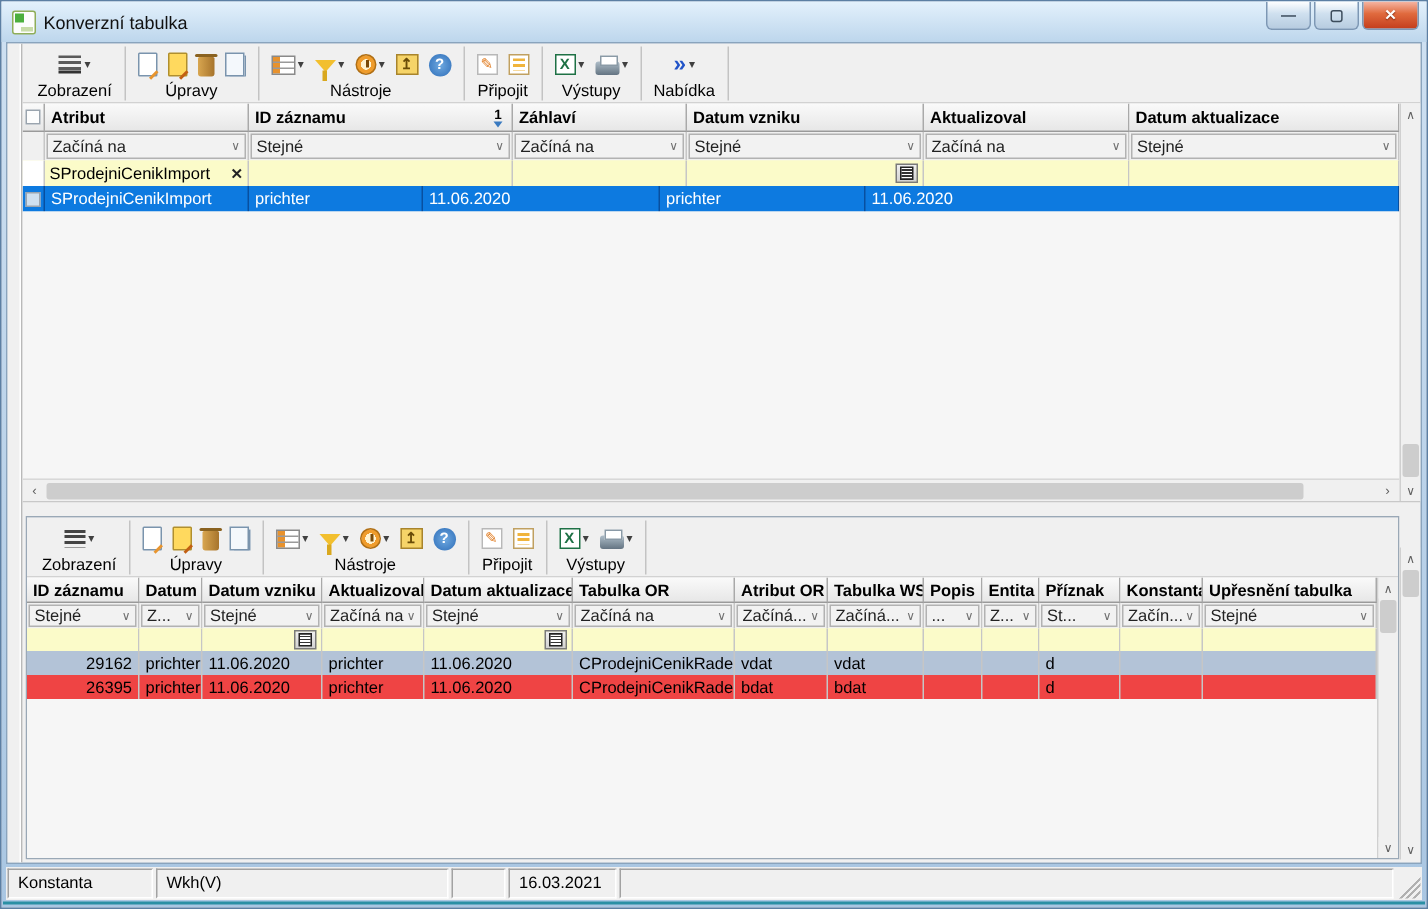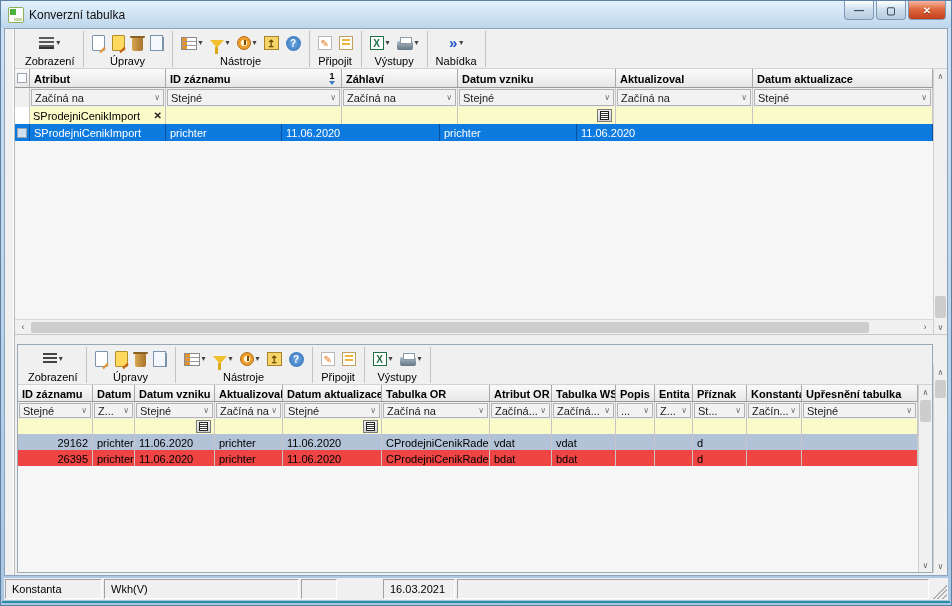--- a/index.html
+++ b/index.html
@@ -129,21 +129,21 @@
 
   
   .c2-0{width:75px;flex:none;} .c2-1{width:42px;flex:none;} .c2-2{width:80px;flex:none;}
   .c2-3{width:68px;flex:none;} .c2-4{width:99px;flex:none;} .c2-5{width:108px;flex:none;}
   .c2-6{width:62px;flex:none;} .c2-7{width:64px;flex:none;} .c2-8{width:39px;flex:none;}
   .c2-9{width:38px;flex:none;} .c2-10{width:54px;flex:none;} .c2-11{width:55px;flex:none;} .c2-12{flex:1;}
 
   
   .statusbar { height:22px; margin:2px 3px 5px 3px; background:#f0f0f0; display:flex; align-items:stretch; padding:1px; }
   .scell { border:1px solid; border-color:#a2a2a2 #ffffff #ffffff #a2a2a2; background:#f0f0f0; display:flex; align-items:center; padding:0 6px; margin-right:2px; overflow:hidden; white-space:nowrap; }
-  .sc0{width:97px;} .sc1{width:195px;} .sc2{width:36px;} .sc3{width:72px;margin-left:44px;} .sc4{flex:1;}
+  .sc0{width:97px;} .sc1{width:195px;} .sc2{width:36px;} .sc3{width:72px;} .sc4{flex:1;}
   .grip { width:16px; background:
     linear-gradient(135deg, transparent 0 60%, #b0b0b0 60% 65%, transparent 65% 72%, #b0b0b0 72% 77%, transparent 77% 84%, #b0b0b0 84% 89%, transparent 89%); }
 </style>
 </head>
 <body>
 
 <div class="window">
 
   <div class="titlebar">
     <span class="app-icon"></span>

